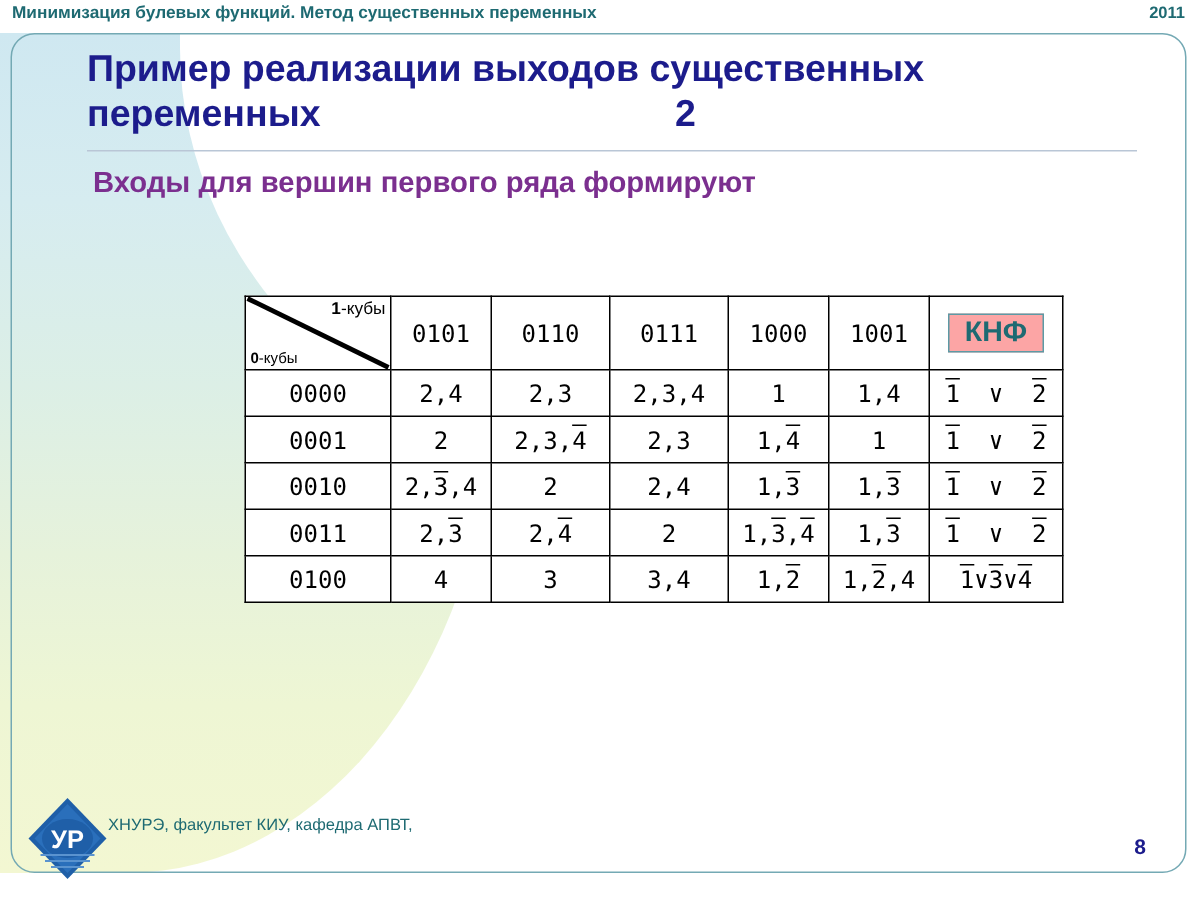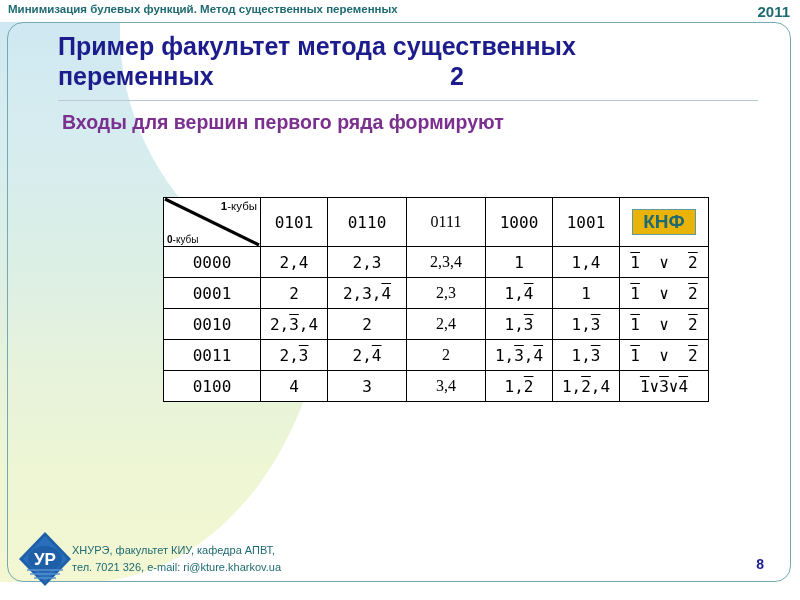--- a/index.html
+++ b/index.html
@@ -51,21 +51,21 @@
     position: absolute;
     left: 8px; top: 3px;
     font-size: 11.5px;
     font-weight: bold;
     color: #1e6a72;
     white-space: nowrap;
   }
   .topbar-year {
     position: absolute;
     right: 10px; top: 3px;
-    font-size: 15px;
+    font-size: 11px;
     font-weight: bold;
     color: #1e6a72;
   }
 
   
   .frame {
     position: absolute;
     left: 7px; top: 22px;
     width: 784px; height: 560px;
     border: 1.5px solid #74a9b4;
@@ -130,21 +130,21 @@
     font-size: 16px;
     color: #000000;
     padding: 0;
     background: #ffffff;
     height: 30px;
     margin-top: 44px;
   }
   td.lbl      { width: 96px; }
   td.c1       { width: 66px; }
   td.c2       { width: 78px; }
-  td.c3       { width: 78px; font-family: Liberation Serif, serif; }
+  td.c3       { width: 78px; }
   td.c4       { width: 66px; }
   td.c5       { width: 66px; }
   td.cnf      { width: 88px; }
   td.shaded   { background: #cccccc; border: 2px solid #555555; }
   td.nb-right { border-right: none; }
   td.nb-left  { border-left: none; }
   .ovl { text-decoration: overline; }
 
   
   td.corner {
@@ -176,21 +176,21 @@
 
   
   .tealbox {
     display: inline-block;
     border: 1.5px solid #5c9aa5;
     color: #1e6a72;
     font-family: "Liberation Sans", sans-serif;
     font-size: 19px;
     font-weight: bold;
     padding: 2px 10px;
-    background: #eab308;
+    background: #fca5a5;
     line-height: 1.1;
   }
   td.cnf-head { height: 48px; }
 
   
   .footer-logo {
     position: absolute;
     left: 17px; top: 530px;
     width: 56px; height: 58px;
     z-index: 6;
@@ -221,21 +221,21 @@
   <div class="blob-mask"></div>
 
   <div class="topbar">
     <div class="topbar-title">Минимизация булевых функций. Метод существенных переменных</div>
     <div class="topbar-year">2011</div>
   </div>
 
   <div class="frame"></div>
 
   <div class="title">
-    <span>Пример факультет метода существенных</span>
+    <span>Пример реализации выходов существенных</span>
     <span class="title-line2">
       <span>переменных</span>
       <span class="title-num">2</span>
     </span>
   </div>
   <div class="title-rule"></div>
 
   <div class="subtitle">
     <div>Входы для вершин первого ряда формируют</div>
   </div>
@@ -323,17 +323,16 @@
     <polygon points="28,6 50,29 28,52 6,29" fill="#2a6fbb"></polygon>
     <ellipse cx="28" cy="29" rx="17" ry="13" fill="#1f5fa8"></ellipse>
     <text x="28" y="35" font-family="Liberation Sans, sans-serif" font-size="17" font-weight="bold" fill="#ffffff" text-anchor="middle">УР</text>
     <path d="M10 40 H46" stroke="#5a93cf" stroke-width="1.4" fill="none"></path>
     <path d="M13 44 H43" stroke="#5a93cf" stroke-width="1.4" fill="none"></path>
     <path d="M17 48 H39" stroke="#5a93cf" stroke-width="1.4" fill="none"></path>
   </svg>
 
   <div class="footer-text">
     <div>ХНУРЭ, факультет КИУ, кафедра АПВТ,</div>
-    <div>тел. 7021 326, e-mail: ri@kture.kharkov.ua</div>
   </div>
 
   <div class="page-num">8</div>
 </div>
 
 </body></html>

